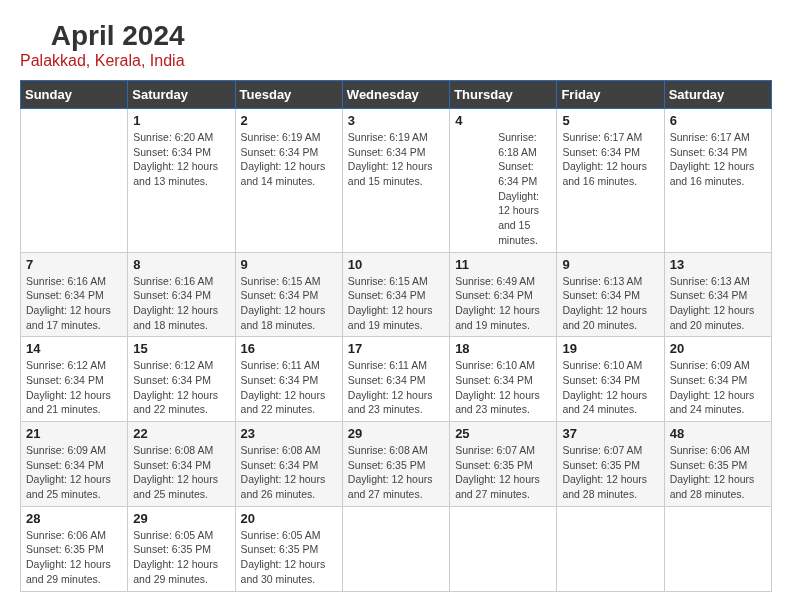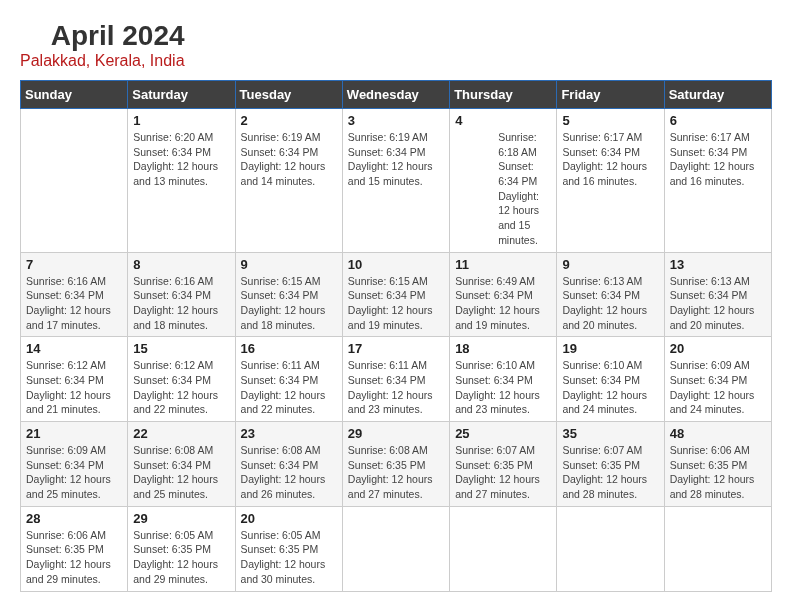--- a/index.html
+++ b/index.html
@@ -283,21 +283,21 @@
 and 27 minutes.</div>
         </td>
         <td>
           <span class="day-number">25</span>
           <div class="day-info" style="white-space: pre-line;">Sunrise: 6:07 AM
 Sunset: 6:35 PM
 Daylight: 12 hours
 and 27 minutes.</div>
         </td>
         <td>
-          <span class="day-number">35</span>
+          <span class="day-number">37</span>
           <div class="day-info" style="white-space: pre-line;">Sunrise: 6:07 AM
 Sunset: 6:35 PM
 Daylight: 12 hours
 and 28 minutes.</div>
         </td>
         <td>
           <span class="day-number">48</span>
           <div class="day-info" style="white-space: pre-line;">Sunrise: 6:06 AM
 Sunset: 6:35 PM
 Daylight: 12 hours

